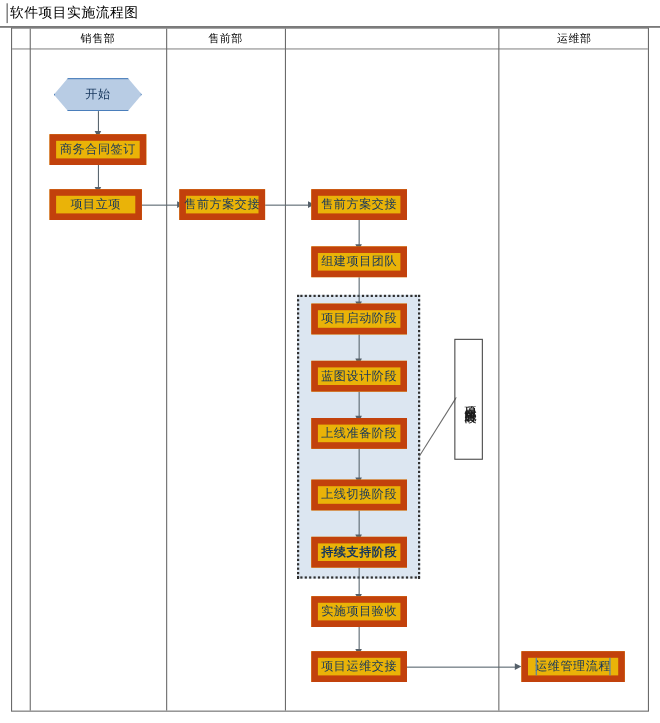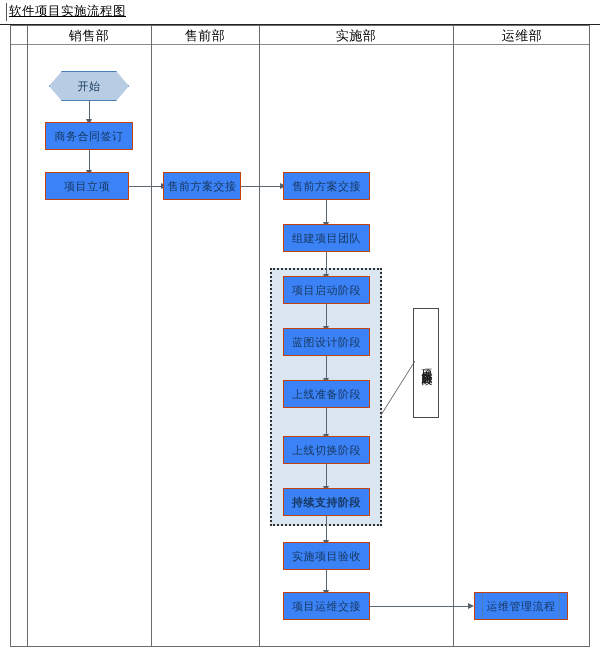--- a/index.html
+++ b/index.html
@@ -29,21 +29,20 @@
   #title-bar .divider-left {
     width: 6px; height: 18px;
     border-right: 1px solid #555;
     margin-right: 2px;
   }
   #doc-title {
     font-size: 12.5px;
     letter-spacing: .5px;
     line-height: 1;
     padding-bottom: 1px;
-    text-decoration: underline;
   }
 
   
   #lane-table {
     position: absolute;
     left: 10px; top: 25px;
     width: 580px; height: 622px;
     box-sizing: border-box;
     border: 1px solid #6b6b6b;
   }
@@ -60,31 +59,31 @@
     width: 0;
     border-left: 1px solid #6b6b6b;
   }
   .lane-head {
     position: absolute;
     top: 0;
     height: 19px;
     display: flex;
     align-items: center;
     justify-content: center;
-    font-size: 13px;
+    font-size: 10px;
     line-height: 1;
     letter-spacing: .5px;
   }
 
   
   .node {
     position: absolute;
     box-sizing: border-box;
-    background: #3b82f6;
-    border: 1px solid #c2410c;
+    background: #eab308;
+    border: 6px solid #c2410c;
     display: flex;
     align-items: center;
     justify-content: center;
     font-size: 11px;
     line-height: 1.1;
     letter-spacing: .5px;
     color: #16365c;
     text-align: center;
     white-space: nowrap;
   }
@@ -187,21 +186,20 @@
 
   <div class="lane-head-row"></div>
 
   <div class="lane-col-line" style="left:16px;"></div>
   <div class="lane-col-line" style="left:140px;"></div>
   <div class="lane-col-line" style="left:248px;"></div>
   <div class="lane-col-line" style="left:442px;"></div>
 
   <div class="lane-head" style="left:16px;  width:124px;">销售部</div>
   <div class="lane-head" style="left:140px; width:108px;">售前部</div>
-  <div class="lane-head" style="left:248px; width:194px;">实施部</div>
   <div class="lane-head" style="left:442px; width:138px;">运维部</div>
 </div>
 
 <div id="phase-group" style="left:270px; top:268px; width:112px; height:258px;"></div>
 
 <div class="conn-v" style="left:89px; top:101px; height:20px;"></div>
 <div class="arrow-down" style="left:85.5px; top:119px;"></div>
 
 <div class="conn-v" style="left:89px; top:150px; height:22px;"></div>
 <div class="arrow-down" style="left:85.5px; top:170px;"></div>

